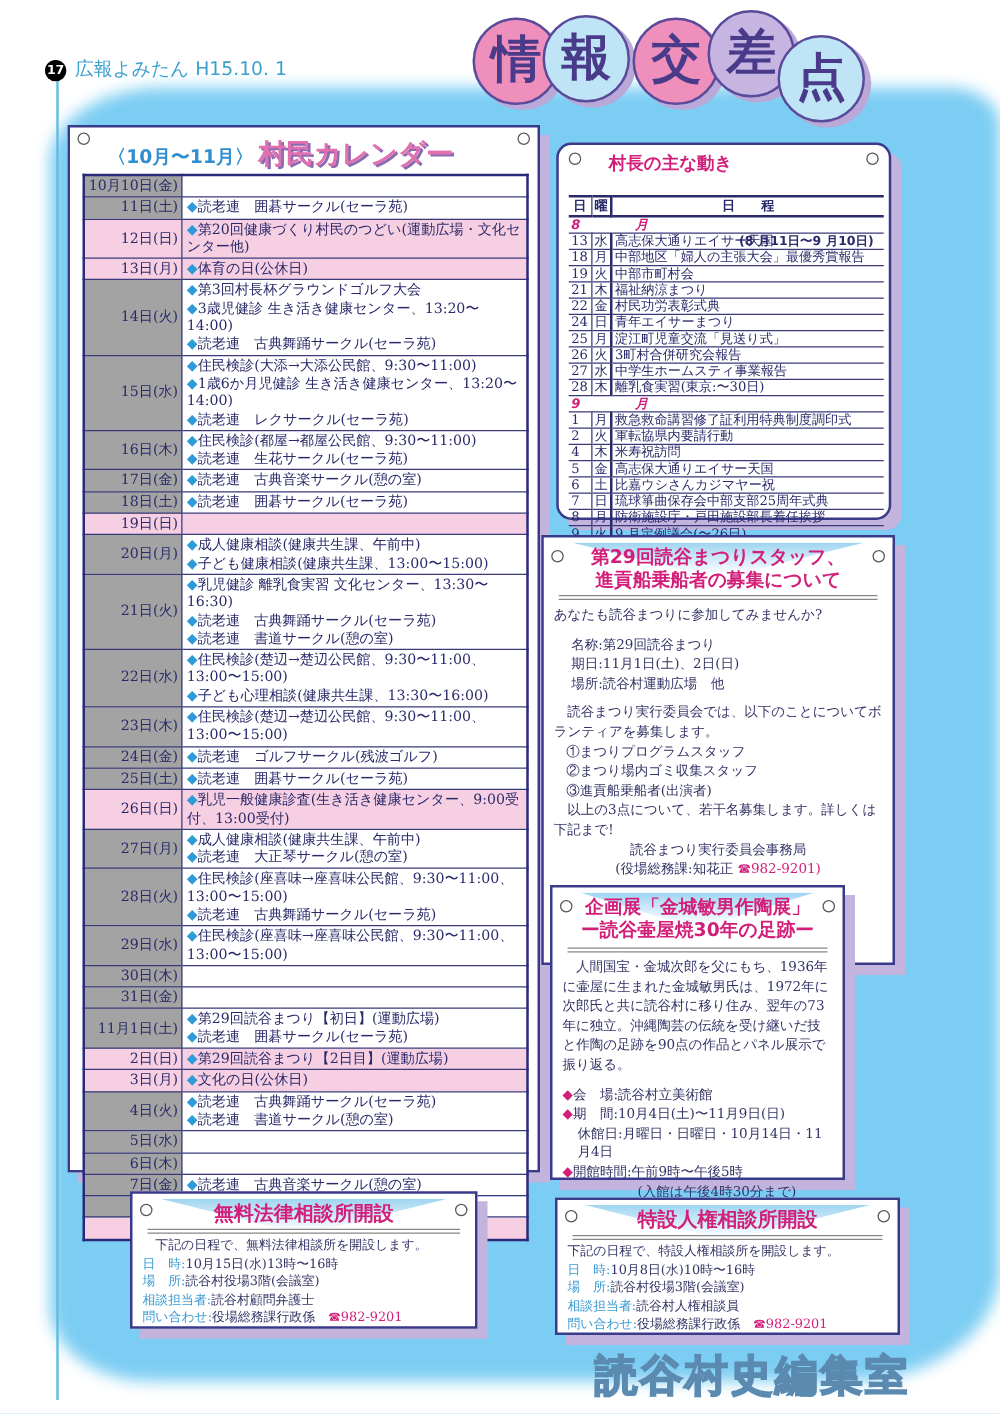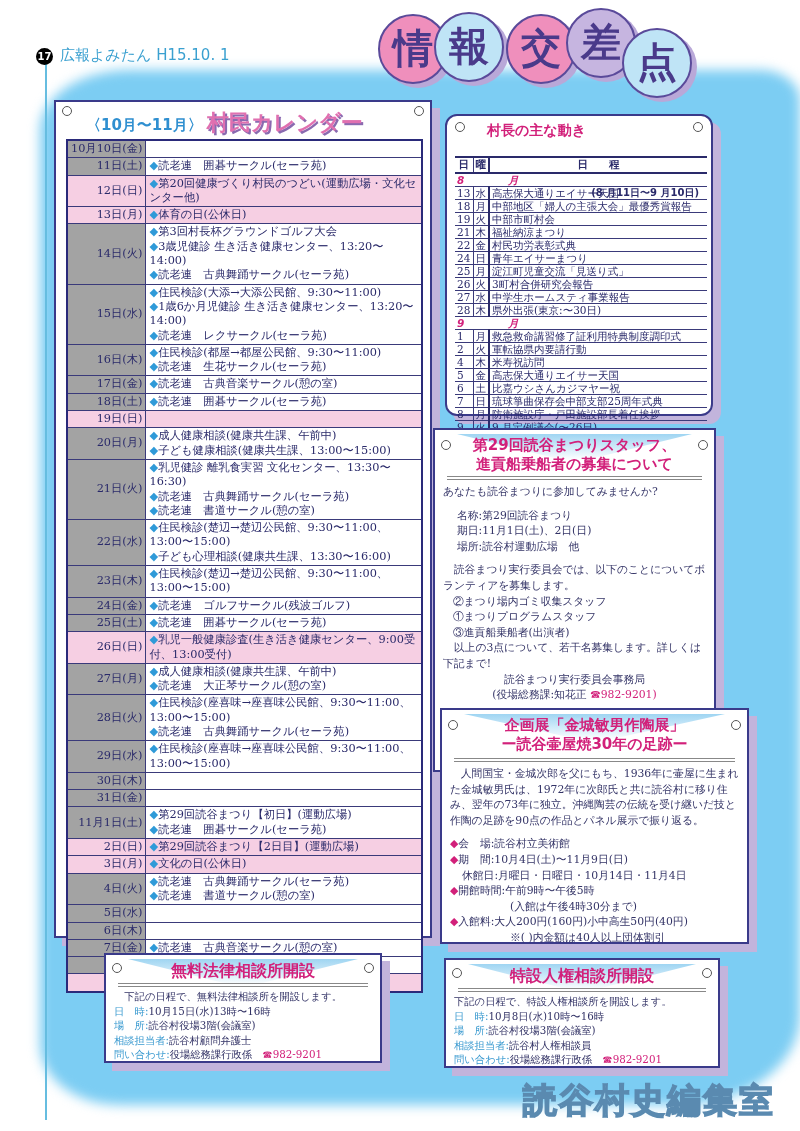--- a/index.html
+++ b/index.html
@@ -64,25 +64,25 @@
   .ntitle { position: absolute; left: 0; right: 0; text-align: center; font-family: "DejaVu Sans", sans-serif;
             font-weight: bold; color: #d2207a; font-size: 15px; line-height: 19px; }
   .dbl { position: absolute; left: 12px; right: 12px; height: 4px; border-top: 1px solid #888; border-bottom: 1px solid #888; }
   .nbody { position: absolute; left: 8px; right: 8px; font-size: 10.8px; line-height: 15.6px; color: #333366; }
   .nbody p { margin: 0; }
   .tel { color: #d2207a; }
   .lbl { color: #3a9ad0; }
   .bullet::before { content: "◆"; color: #d2207a; }
 
   .matsuri { left: 433px; top: 428px; width: 283px; height: 344px; }
-  .expo { left: 440px; top: 708px; width: 309px; height: 236px; }
+  .expo { left: 440px; top: 708px; width: 236px; height: 236px; }
   .legal { left: 104px; top: 953px; width: 278px; height: 110px; }
   .rights { left: 444px; top: 958px; width: 276px; height: 110px; }
 
-  .footer-mark { position: absolute; left: 523px; top: 1078px; font-family: "DejaVu Sans", sans-serif; font-weight: bold;
+  .footer-mark { position: absolute; left: 476px; top: 1078px; font-family: "DejaVu Sans", sans-serif; font-weight: bold;
                  font-size: 34px; color: #9fd2ec; -webkit-text-stroke: 1.5px #5a8ab0; letter-spacing: 2px; }
 </style>
 </head>
 <body>
 
 <div class="bg-blob"></div>
 <div class="bg-blob2"></div>
 <div class="header-line"></div>
 <div class="page-num">17</div>
 <div class="pub-title">広報よみたん H15.10. 1</div>
@@ -350,21 +350,21 @@
           <td class="c2">3町村合併研究会報告</td>
         </tr>
         <tr>
           <td class="c0">27</td>
           <td class="c1">水</td>
           <td class="c2">中学生ホームスティ事業報告</td>
         </tr>
         <tr>
           <td class="c0">28</td>
           <td class="c1">木</td>
-          <td class="c2">県外出張(東京:〜30日)</td>
+          <td class="c2">離乳食実習(東京:〜30日)</td>
         </tr>
         <tr class="month">
           <td colspan="3">9 月</td>
         </tr>
         <tr>
           <td class="c0">1</td>
           <td class="c1">月</td>
           <td class="c2">救急救命講習修了証利用特典制度調印式</td>
         </tr>
         <tr>
@@ -416,22 +416,22 @@
   </div>
   <div class="dbl" style="top:46px"></div>
   <div class="nbody" style="top:54px">
     <p>あなたも読谷まつりに参加してみませんか?</p>
     <p style="height:8px"></p>
     <p style="padding-left:14px">名称:第29回読谷まつり</p>
     <p style="padding-left:14px">期日:11月1日(土)、2日(日)</p>
     <p style="padding-left:14px">場所:読谷村運動広場　他</p>
     <p style="height:8px"></p>
     <p style="text-indent:1em">読谷まつり実行委員会では、以下のことについてボランティアを募集します。</p>
+    <p style="padding-left:10px">①まつりプログラムスタッフ</p>
     <p style="padding-left:10px">②まつり場内ゴミ収集スタッフ</p>
-    <p style="padding-left:10px">①まつりプログラムスタッフ</p>
     <p style="padding-left:10px">③進貢船乗船者(出演者)</p>
     <p style="text-indent:1em">以上の3点について、若干名募集します。詳しくは下記まで!</p>
     <p style="text-align:center">読谷まつり実行委員会事務局</p>
     <p style="text-align:center"><span>(役場総務課:知花正</span> <span class="tel">☎982-9201)</span></p>
   </div>
 </div>
 
 <div class="card expo ncard">
   <div class="ribbon"></div>
   <div class="hole" style="left:6px;top:10px"></div>

